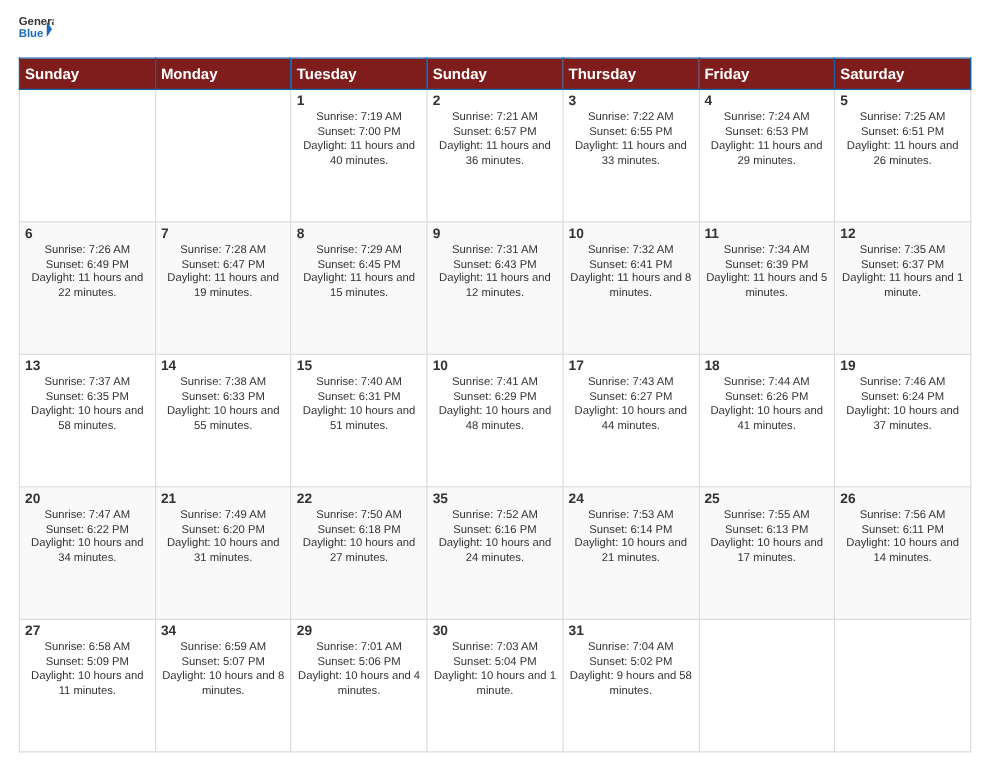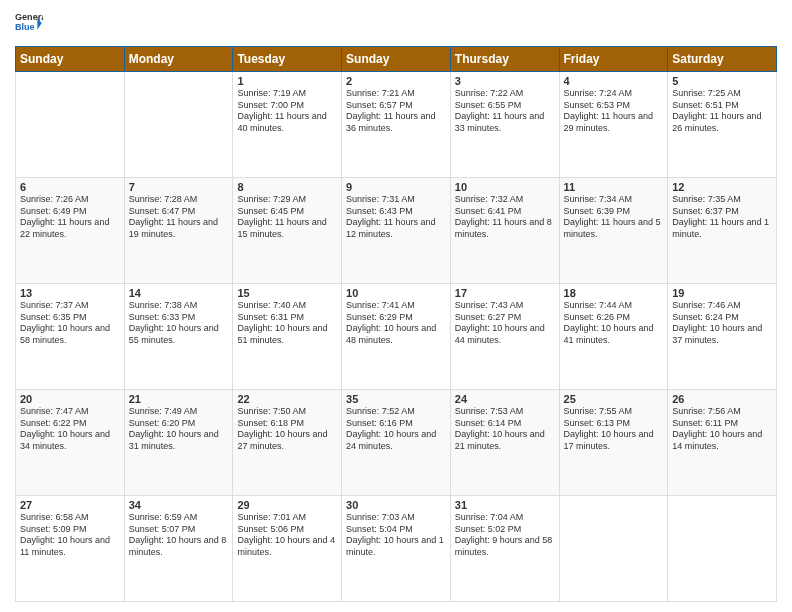--- a/index.html
+++ b/index.html
@@ -46,21 +46,21 @@
       color: #555;
     }
     .calendar {
       flex: 1;
       border: 1px solid #ccc;
       border-collapse: collapse;
       width: 100%;
       table-layout: fixed;
     }
     .calendar th {
-      background: #a16207;
+      background: #7f1d1d;
       color: #fff;
       font-size: 12px;
       font-weight: bold;
       padding: 5px 4px;
       text-align: left;
       border: 1px solid #1a5fa0;
     }
     .calendar td {
       vertical-align: top;
       padding: 3px 4px;
@@ -76,20 +76,21 @@
     .day-num {
       font-size: 11px;
       font-weight: bold;
       display: block;
       margin-bottom: 1px;
     }
     .cell-text {
       font-size: 9px;
       line-height: 1.3;
       color: #333;
+      text-align: center;
     }
     .empty-cell {
       background: #fff !important;
     }
   </style>
 </head>
 <body>
 
 <div class="page">
   <div class="header">

